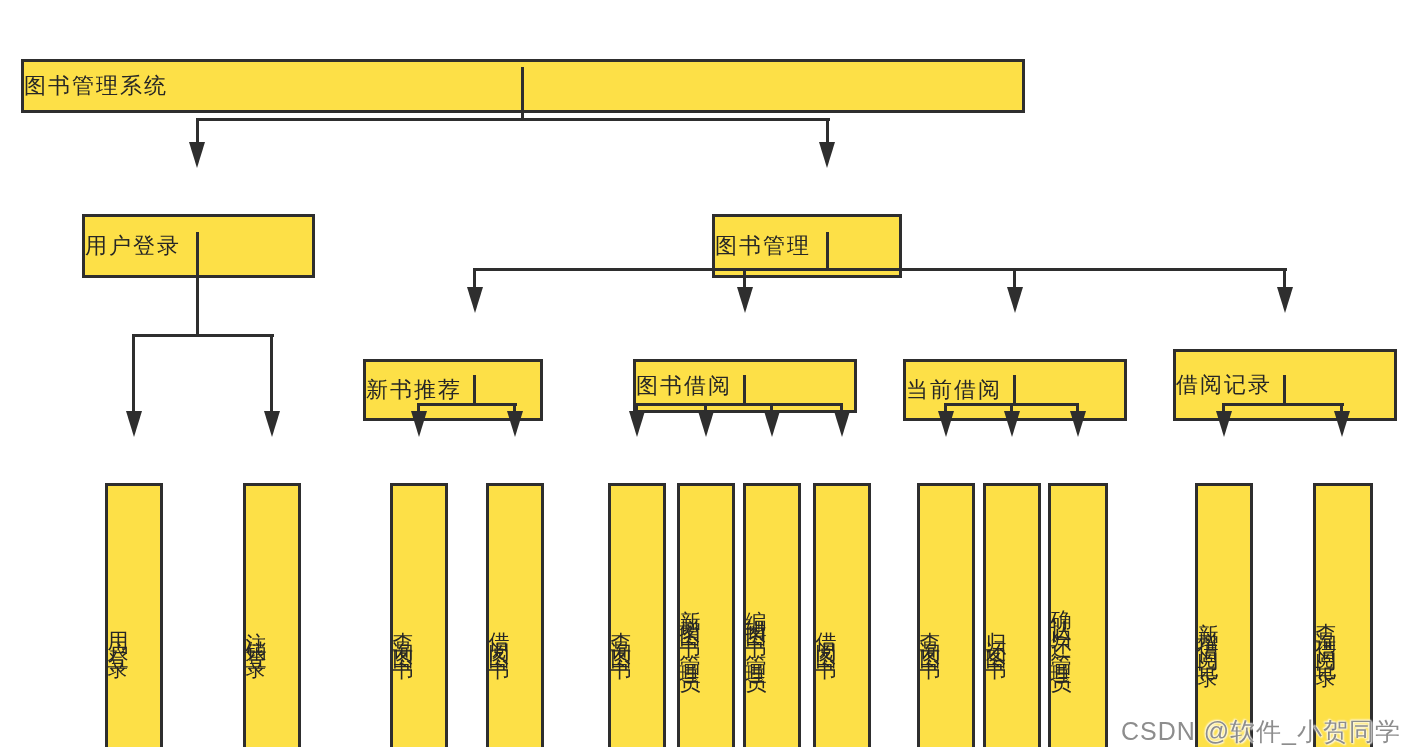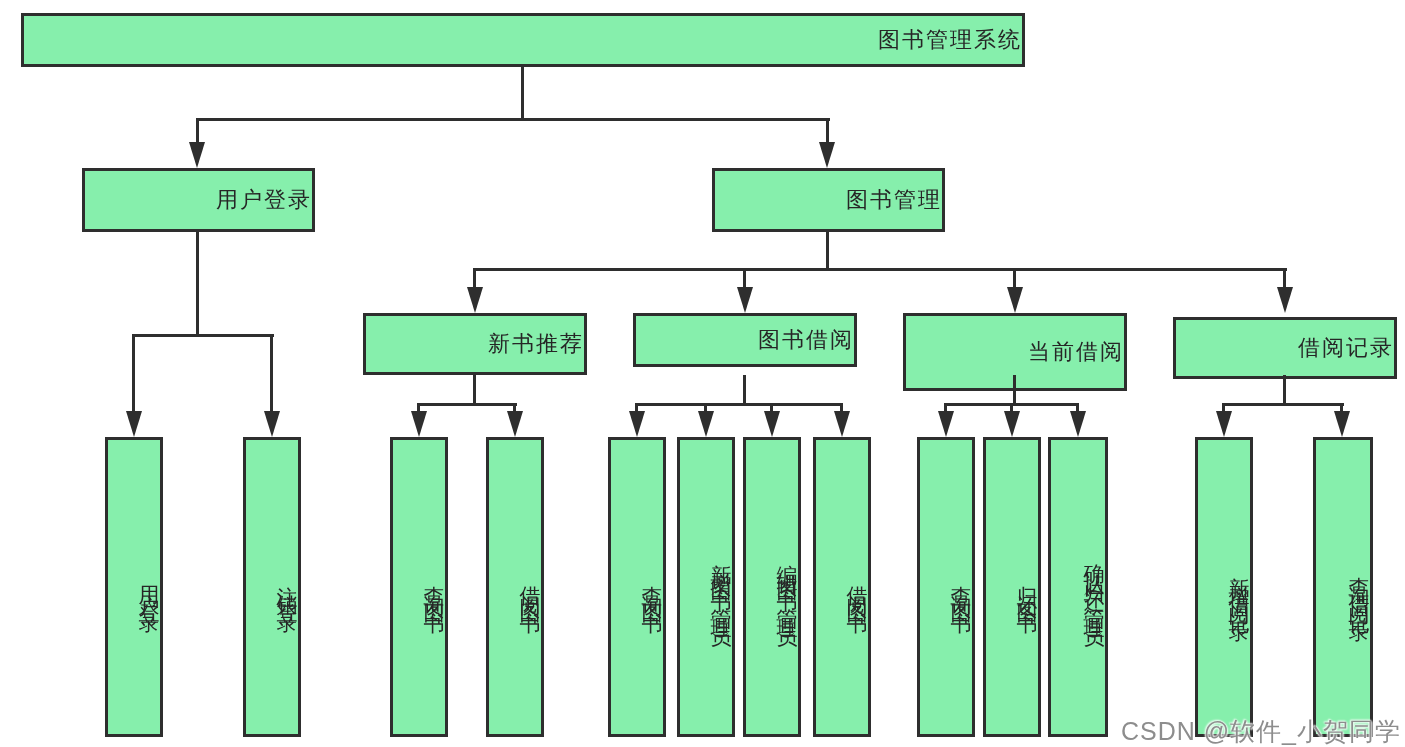--- a/index.html
+++ b/index.html
@@ -1,23 +1,23 @@
 <!DOCTYPE html>
 <html><head>
 <meta charset="utf-8">
 <style>
   html,body{margin:0;padding:0;background:#ffffff;}
   #canvas{
     position:relative;width:1405px;height:747px;background:#ffffff;overflow:hidden;
     font-family:"Liberation Sans","DejaVu Sans",sans-serif;color:#262626;
   }
   .box{
-    position:absolute;box-sizing:border-box;border:3px solid #2e2e2e;background:#86efac;
-    display:flex;align-items:center;justify-content:flex-end;
-    font-size:22px;letter-spacing:2px;color:#262626;
+    position:absolute;box-sizing:border-box;border:3px solid #2e2e2e;background:#fde047;
+    display:flex;align-items:center;justify-content:flex-start;
+    font-size:22px;letter-spacing:2px;color:#262626;margin-top:46px;
   }
   .leaf{
     font-size:21px;
   }
   .leaf .vtext{
     writing-mode:vertical-rl;text-orientation:mixed;letter-spacing:9px;line-height:1;
     white-space:nowrap;
   }
   .vl{position:absolute;width:3px;background:#2e2e2e;}
   .hl{position:absolute;height:3px;background:#2e2e2e;}
@@ -44,21 +44,21 @@
   <div class="vl" style="left:521px;top:67px;height:52px;"></div>
   <div class="hl" style="left:196px;top:118px;width:634px;"></div>
   <div class="vl" style="left:196px;top:118px;height:30px;"></div>
   <div class="vl" style="left:826px;top:118px;height:30px;"></div>
   <div class="arrow" style="left:189px;top:142px;"></div>
   <div class="arrow" style="left:819px;top:142px;"></div>
 
   <div class="box" style="left:82px;top:168px;width:233px;height:64px;">
     <span>用户登录</span>
   </div>
-  <div class="box" style="left:712px;top:168px;width:233px;height:64px;">
+  <div class="box" style="left:712px;top:168px;width:190px;height:64px;">
     <span>图书管理</span>
   </div>
 
   <div class="vl" style="left:196px;top:232px;height:104px;"></div>
   <div class="hl" style="left:132px;top:334px;width:142px;"></div>
   <div class="vl" style="left:132px;top:334px;height:80px;"></div>
   <div class="vl" style="left:270px;top:334px;height:80px;"></div>
   <div class="arrow" style="left:126px;top:411px;"></div>
   <div class="arrow" style="left:264px;top:411px;"></div>
 
@@ -66,30 +66,30 @@
   <div class="hl" style="left:473px;top:268px;width:814px;"></div>
   <div class="vl" style="left:473px;top:268px;height:25px;"></div>
   <div class="vl" style="left:743px;top:268px;height:25px;"></div>
   <div class="vl" style="left:1013px;top:268px;height:25px;"></div>
   <div class="vl" style="left:1283px;top:268px;height:25px;"></div>
   <div class="arrow" style="left:467px;top:287px;"></div>
   <div class="arrow" style="left:737px;top:287px;"></div>
   <div class="arrow" style="left:1007px;top:287px;"></div>
   <div class="arrow" style="left:1277px;top:287px;"></div>
 
-  <div class="box" style="left:363px;top:313px;width:224px;height:62px;">
+  <div class="box" style="left:363px;top:313px;width:180px;height:62px;">
     <span>新书推荐</span>
   </div>
   <div class="box" style="left:633px;top:313px;width:224px;height:54px;">
     <span>图书借阅</span>
   </div>
-  <div class="box" style="left:903px;top:313px;width:224px;height:78px;">
+  <div class="box" style="left:903px;top:313px;width:224px;height:62px;">
     <span>当前借阅</span>
   </div>
-  <div class="box" style="left:1173px;top:317px;width:224px;height:62px;">
+  <div class="box" style="left:1173px;top:303px;width:224px;height:72px;">
     <span>借阅记录</span>
   </div>
 
   <div class="vl" style="left:473px;top:375px;height:31px;"></div>
   <div class="hl" style="left:417px;top:403px;width:100px;"></div>
   <div class="vl" style="left:417px;top:403px;height:14px;"></div>
   <div class="vl" style="left:513px;top:403px;height:14px;"></div>
   <div class="arrow" style="left:411px;top:411px;"></div>
   <div class="arrow" style="left:507px;top:411px;"></div>
 

